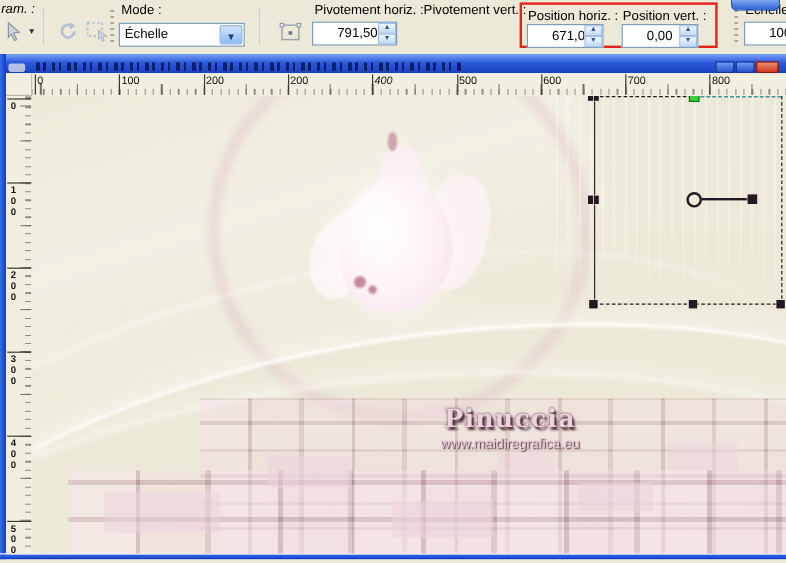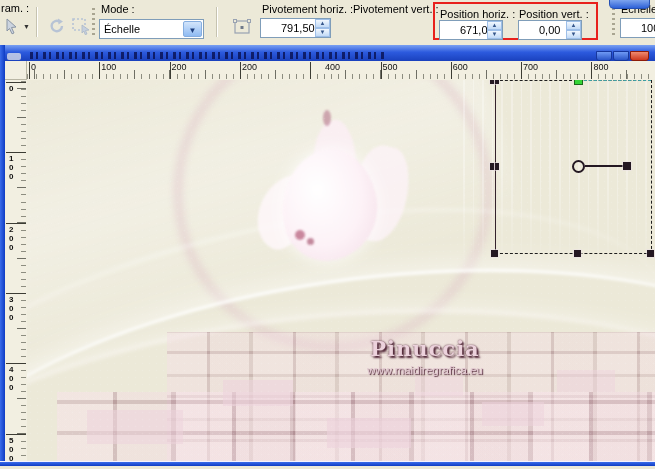--- a/index.html
+++ b/index.html
@@ -99,21 +99,21 @@
   
   .selline{position:absolute;}
   .hnd{position:absolute;width:7px;height:7px;background:#241822;box-shadow:0 0 0 1px rgba(235,225,230,.55);}
 </style>
 </head>
 <body>
 
 <div id="app">
 
   <div id="toolbar">
-    <span class="lbl" style="left:1px;top:2px;">ram. :</span>
+    <span class="lbl" style="left:1px;top:2px;font-style:italic;">ram. :</span>
     <button class="tbtn" style="left:1px;top:16px;">
       <svg width="18" height="18" viewBox="0 0 18 18">
         <path d="M4 2 L13 10 L8.5 10.5 L11 16 L9 16.8 L6.5 11.5 L4 14 Z" fill="#ccd4e0" stroke="#8a95a5" stroke-width="1"></path>
       </svg>
     </button>
     <span class="lbl" style="left:23px;top:23px;font-size:7px;color:#333;">▼</span>
 
     <div class="vsep" style="left:36px;"></div>
 
     <button class="tbtn" style="left:46px;top:16px;">
@@ -201,21 +201,21 @@
   <div id="ruler-h">
       <i class="hmaj" style="left: 2px;"></i>
       <span class="hlab" style="left: 4px;">0</span>
       <i class="hmaj" style="left: 72.3px;"></i>
       <span class="hlab" style="left: 74.3px;">100</span>
       <i class="hmaj" style="left: 142.6px;"></i>
       <span class="hlab" style="left: 144.6px;">200</span>
       <i class="hmaj" style="left: 212.9px;"></i>
       <span class="hlab" style="left: 214.9px;">200</span>
       <i class="hmaj" style="left: 283.2px;"></i>
-      <span class="hlab" style="left: 298px;">400</span>
+      <span class="hlab" style="left: 285px; font-style: italic;">400</span>
       <i class="hmaj" style="left: 353.5px;"></i>
       <span class="hlab" style="left: 355.5px;">500</span>
       <i class="hmaj" style="left: 423.8px;"></i>
       <span class="hlab" style="left: 425.8px;">600</span>
       <i class="hmaj" style="left: 494.1px;"></i>
       <span class="hlab" style="left: 496.1px;">700</span>
       <i class="hmaj" style="left: 564.4px;"></i>
       <span class="hlab" style="left: 566.4px;">800</span>
     </div>
   <div id="ruler-v">

